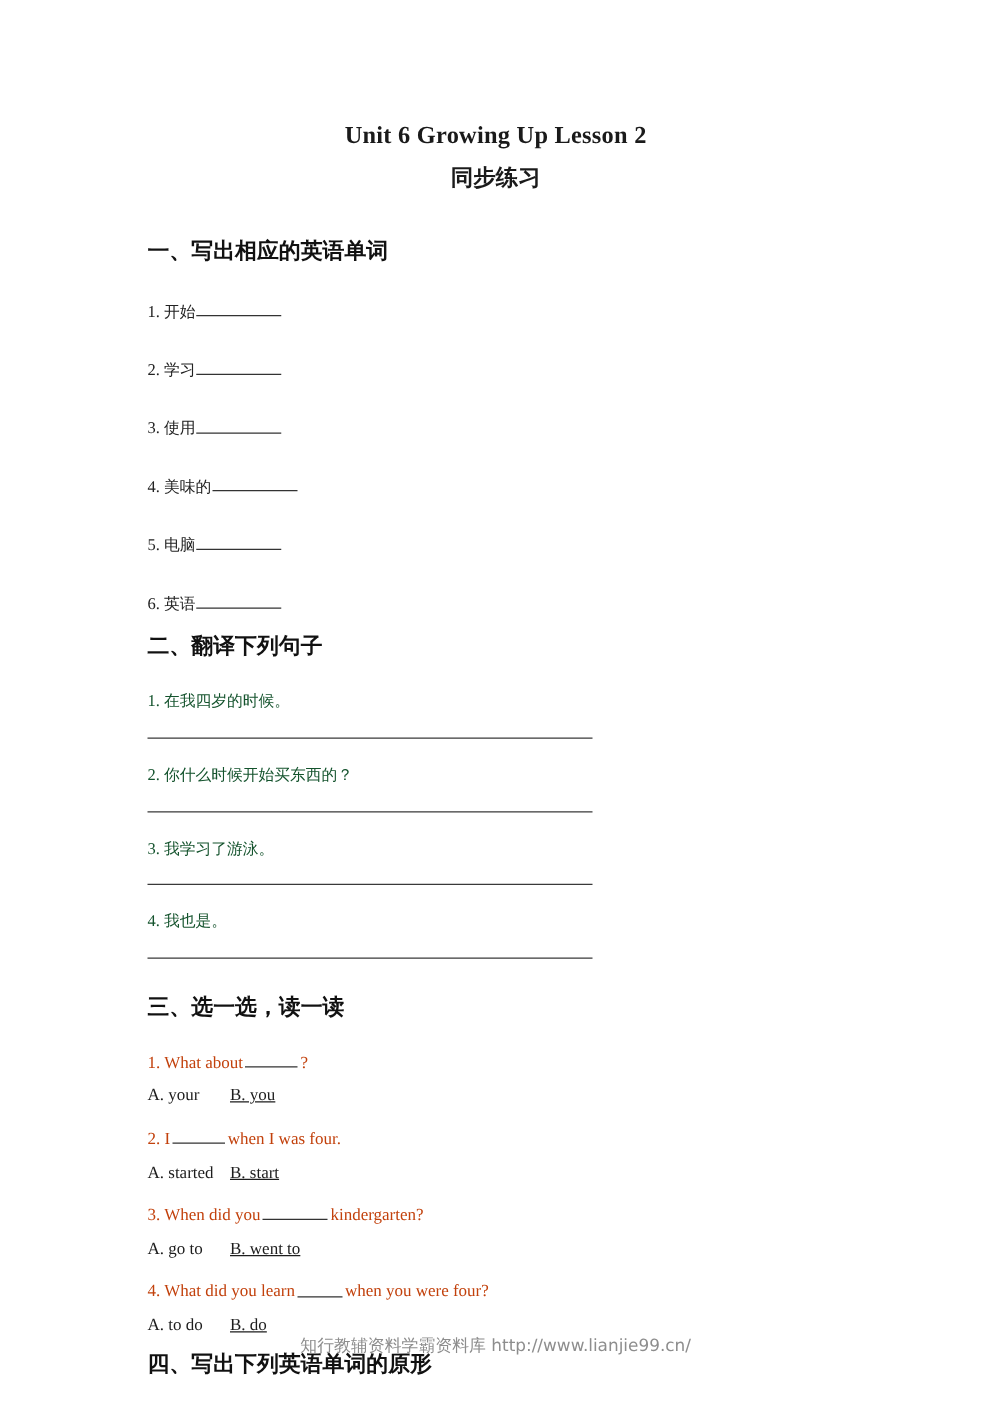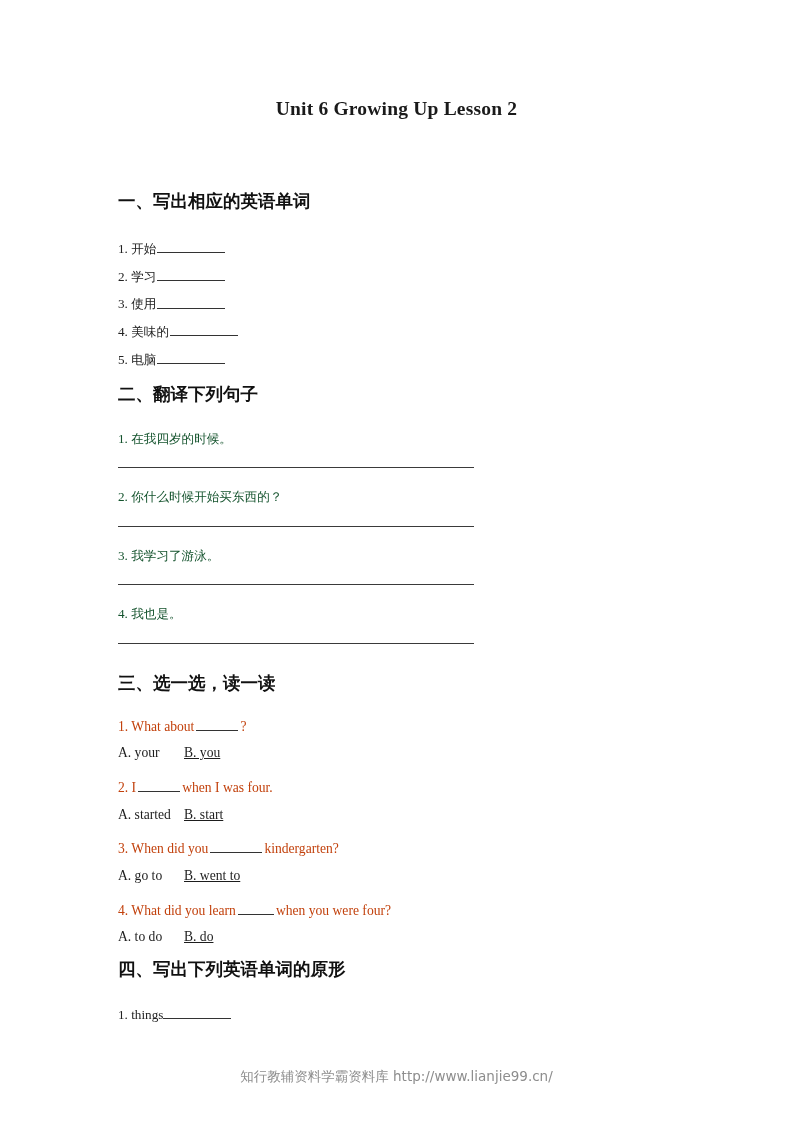--- a/index.html
+++ b/index.html
@@ -74,21 +74,21 @@
 
   
   .word-list {
     margin: 0;
     padding: 0;
     list-style: none;
   }
   .word-item {
     font-size: 13.2px;
     line-height: 1;
-    margin-top: 13px;
+    margin-top: 32px;
     white-space: nowrap;
     color: #222222;
   }
   .word-item:first-child { margin-top: 28px; }
   .word-item .num { }
   .word-item .cn { font-family: "DejaVu Sans", "Liberation Sans", sans-serif; font-size: 12.6px; }
   .word-item .blank {
     display: inline-block;
     border-bottom: 1px solid #333;
     width: 68px;
@@ -196,20 +196,21 @@
   }
   .footer .wm-cn { font-family: "DejaVu Sans", "Liberation Sans", sans-serif; }
   .footer .wm-url { font-family: "DejaVu Sans", "Liberation Sans", sans-serif; margin-top: 37px; }
 </style>
 </head>
 <body>
 
 <div class="page">
 
   <h1 class="doc-title">Unit 6 Growing Up Lesson 2</h1>
+  <h2 class="doc-subtitle">同步练习</h2>
 
   <div class="content">
 
     <div class="section-head sec1-head">一、写出相应的英语单词</div>
     <ul class="word-list">
       <li class="word-item">
         <span class="num">1.</span>
         <span class="cn">开始</span><span class="blank"></span>
       </li>
       <li class="word-item">
@@ -220,20 +221,24 @@
         <span class="num">3.</span>
         <span class="cn">使用</span><span class="blank"></span>
       </li>
       <li class="word-item">
         <span class="num">4.</span>
         <span class="cn">美味的</span><span class="blank"></span>
       </li>
       <li class="word-item">
         <span class="num">5.</span>
         <span class="cn">电脑</span><span class="blank"></span>
+      </li>
+      <li class="word-item">
+        <span class="num">6.</span>
+        <span class="cn">英语</span><span class="blank"></span>
       </li>
     </ul>
 
     <div class="section-head sec2-head">二、翻译下列句子</div>
     <ul class="trans-list">
       <li class="trans-item">
         <div class="trans-q">
           <span class="num">1.</span>
           <span class="cn">在我四岁的时候。</span>
         </div>

